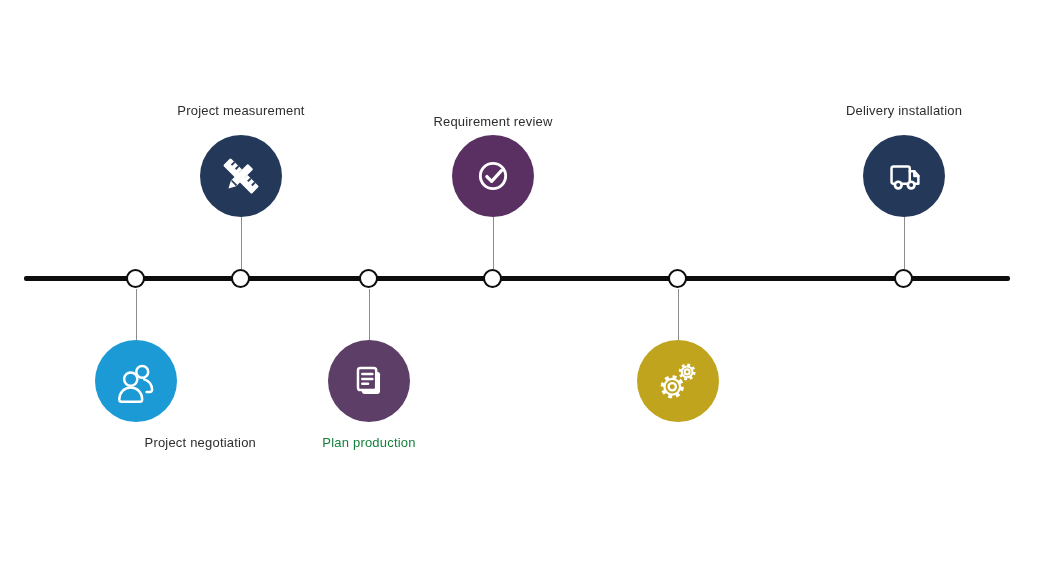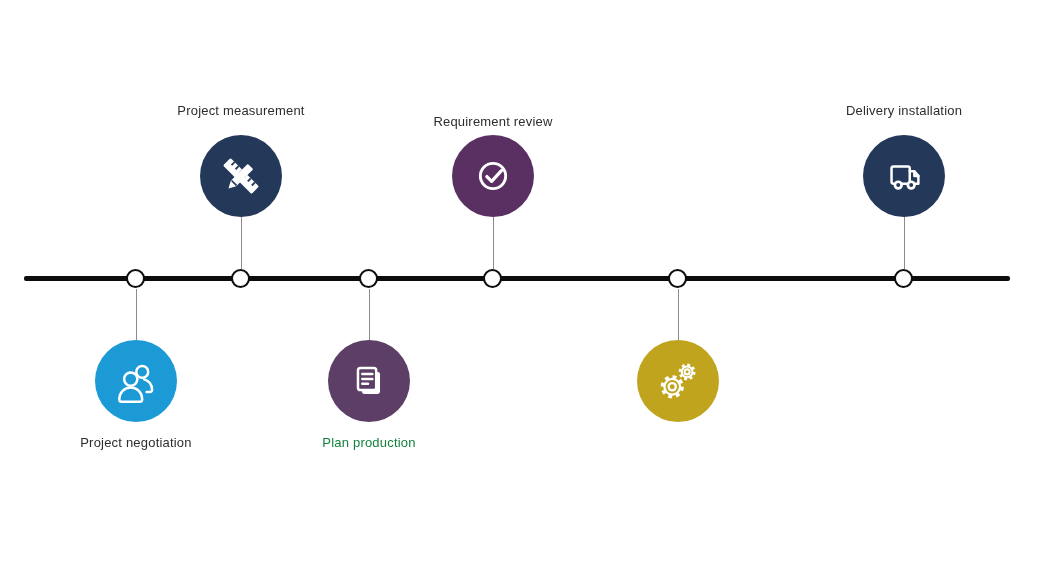--- a/index.html
+++ b/index.html
@@ -74,21 +74,21 @@
     <div class="connector" style="left: 136px; top: 289px; height: 51px; background: rgb(140, 140, 140);"></div>
     <div class="bubble" style="left: 95px; top: 340px; background: rgb(27, 154, 214);">
     <svg viewBox="0 0 48 48" width="46" height="46" fill="none" stroke="#ffffff" stroke-width="2.6" stroke-linecap="round" stroke-linejoin="round">
       <circle cx="30.5" cy="14.5" r="6.2"></circle>
       <path d="M32.5 22.3c4.8 1.2 8.3 5.6 8.3 10.7v0.2a2.3 2.3 0 0 1-2.3 2.3h-3.4"></path>
       <circle cx="18.5" cy="22" r="6.9"></circle>
       <path d="M6.6 43.2v-0.4c0-6.6 5.3-11.9 11.9-11.9c6.6 0 11.9 5.3 11.9 11.9v0.4a2.4 2.4 0 0 1-2.4 2.4h-19a2.4 2.4 0 0 1-2.4-2.4z"></path>
     </svg>
       </div>
     <div class="node" style="left: 126px; top: 269px; background: rgb(255, 255, 255); border: 2.5px solid rgb(13, 13, 13);"></div>
-    <div class="step-label" style="left: 16px; top: 433px; color: rgb(45, 45, 45);">Project negotiation</div>
+    <div class="step-label" style="left: 16px; top: 433px; color: rgb(45, 45, 45); text-align: right;">Project negotiation</div>
   </div>
 
   <div class="step">
     <div class="connector" style="left: 241px; top: 217px; height: 52px; background: rgb(140, 140, 140);"></div>
     <div class="bubble" style="left: 200px; top: 135px; background: rgb(36, 57, 90);">
     <svg viewBox="0 0 48 48" width="46" height="46">
       <g transform="rotate(45 24 24)">
         <rect x="3" y="18.5" width="42" height="11" rx="1.5" fill="#ffffff"></rect>
         <g stroke="#24395a" stroke-width="2">
           <line x1="9" y1="18.5" x2="9" y2="23"></line>

